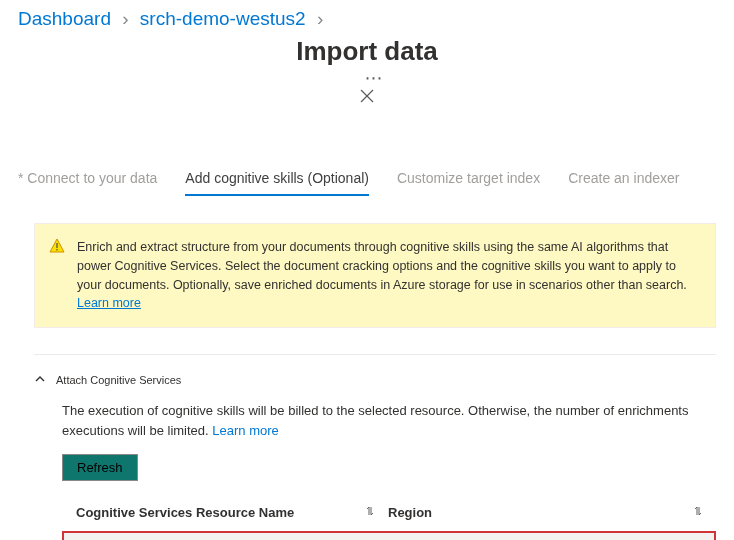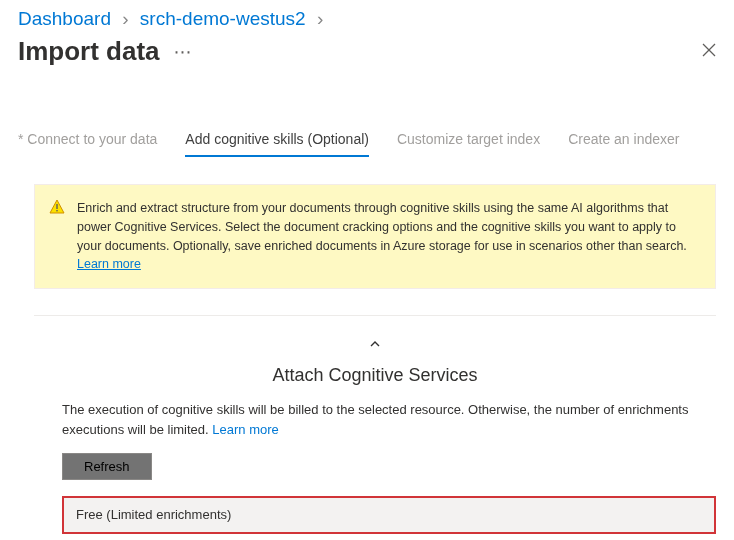--- a/index.html
+++ b/index.html
@@ -14,20 +14,21 @@
   .breadcrumb {
     padding: 8px 18px 0 18px;
     font-size: 19px;
   }
   .breadcrumb a { color: #0078d4; text-decoration: none; }
   .breadcrumb .sep { color: #888; margin: 0 6px; }
   .header-row {
     display: flex;
     align-items: center;
     padding: 6px 18px 10px 18px;
+    flex-direction: column;
   }
   .page-title {
     font-size: 26px;
     font-weight: 600;
     margin: 0;
   }
   .more-icon { margin-left: 14px; color:#605e5c; font-size:18px; letter-spacing:1px;}
   .spacer { flex: 1; }
   .close-icon svg { width:14px; height:14px; stroke:#605e5c; }
   .tabs {
@@ -55,28 +56,28 @@
   .warn-icon { flex:0 0 auto; }
   .warn-icon svg { width:16px; height:16px; }
   .info-banner a { color:#0078d4; text-decoration:underline;}
   .section {
     margin: 26px 18px 0 34px;
     border-top:1px solid #edebe9;
     padding-top:18px;
   }
   .section-header {
     display:flex; align-items:center; gap:10px;
-    font-size:18px; color:#323130; margin-bottom:14px;flex-direction:column;
+    font-size:11px; color:#323130; margin-bottom:14px;
   }
   .chev svg { width:12px; height:12px; stroke:#323130; }
   .section-body { padding-left:28px; font-size:13px; line-height:1.5; }
   .section-body a { color:#0078d4; text-decoration:none; }
   .refresh-btn {
-    margin-top:14px; border:1px solid #8a8886; background:#737373;
-    padding:5px 21px; font-size:13px; cursor:pointer;
+    margin-top:14px; border:1px solid #8a8886; background:#0f766e;
+    padding:5px 14px; font-size:13px; cursor:pointer;
   }
   .table {
     margin-top:16px;
   }
   .thead {
     display:flex; font-weight:600; font-size:13px; color:#323130;
     padding:6px 4px;
   }
   .col-name { flex:0 0 310px; display:flex; justify-content:space-between; align-items:center; padding-left:10px;}
   .col-region { flex:1; display:flex; justify-content:space-between; align-items:center; padding-left:12px; padding-right:8px;}
@@ -140,17 +141,35 @@
     </span>
     <span>Attach Cognitive Services</span>
   </div>
   <div class="section-body">
     <div>
       <span>The execution of cognitive skills will be billed to the selected resource. Otherwise, the number of enrichments executions will be limited. </span><a href="#">Learn more</a>
     </div>
     <button class="refresh-btn">Refresh</button>
 
     <div class="table">
+      <div class="thead">
+        <div class="col-name">
+          <span>Cognitive Services Resource Name</span>
+          <span class="sort-icon">
+            <svg viewBox="0 0 12 12">
+                <path d="M3 4 L5 2 L5 10 M9 8 L7 10 L7 2" stroke-width="1"></path>
+              </svg>
+          </span>
+        </div>
+        <div class="col-region">
+          <span>Region</span>
+          <span class="sort-icon">
+            <svg viewBox="0 0 12 12">
+                <path d="M3 4 L5 2 L5 10 M9 8 L7 10 L7 2" stroke-width="1"></path>
+              </svg>
+          </span>
+        </div>
+      </div>
       <div class="row-highlight">Free (Limited enrichments)</div>
 
     </div>
   </div>
 </div>
 
 </body></html>

